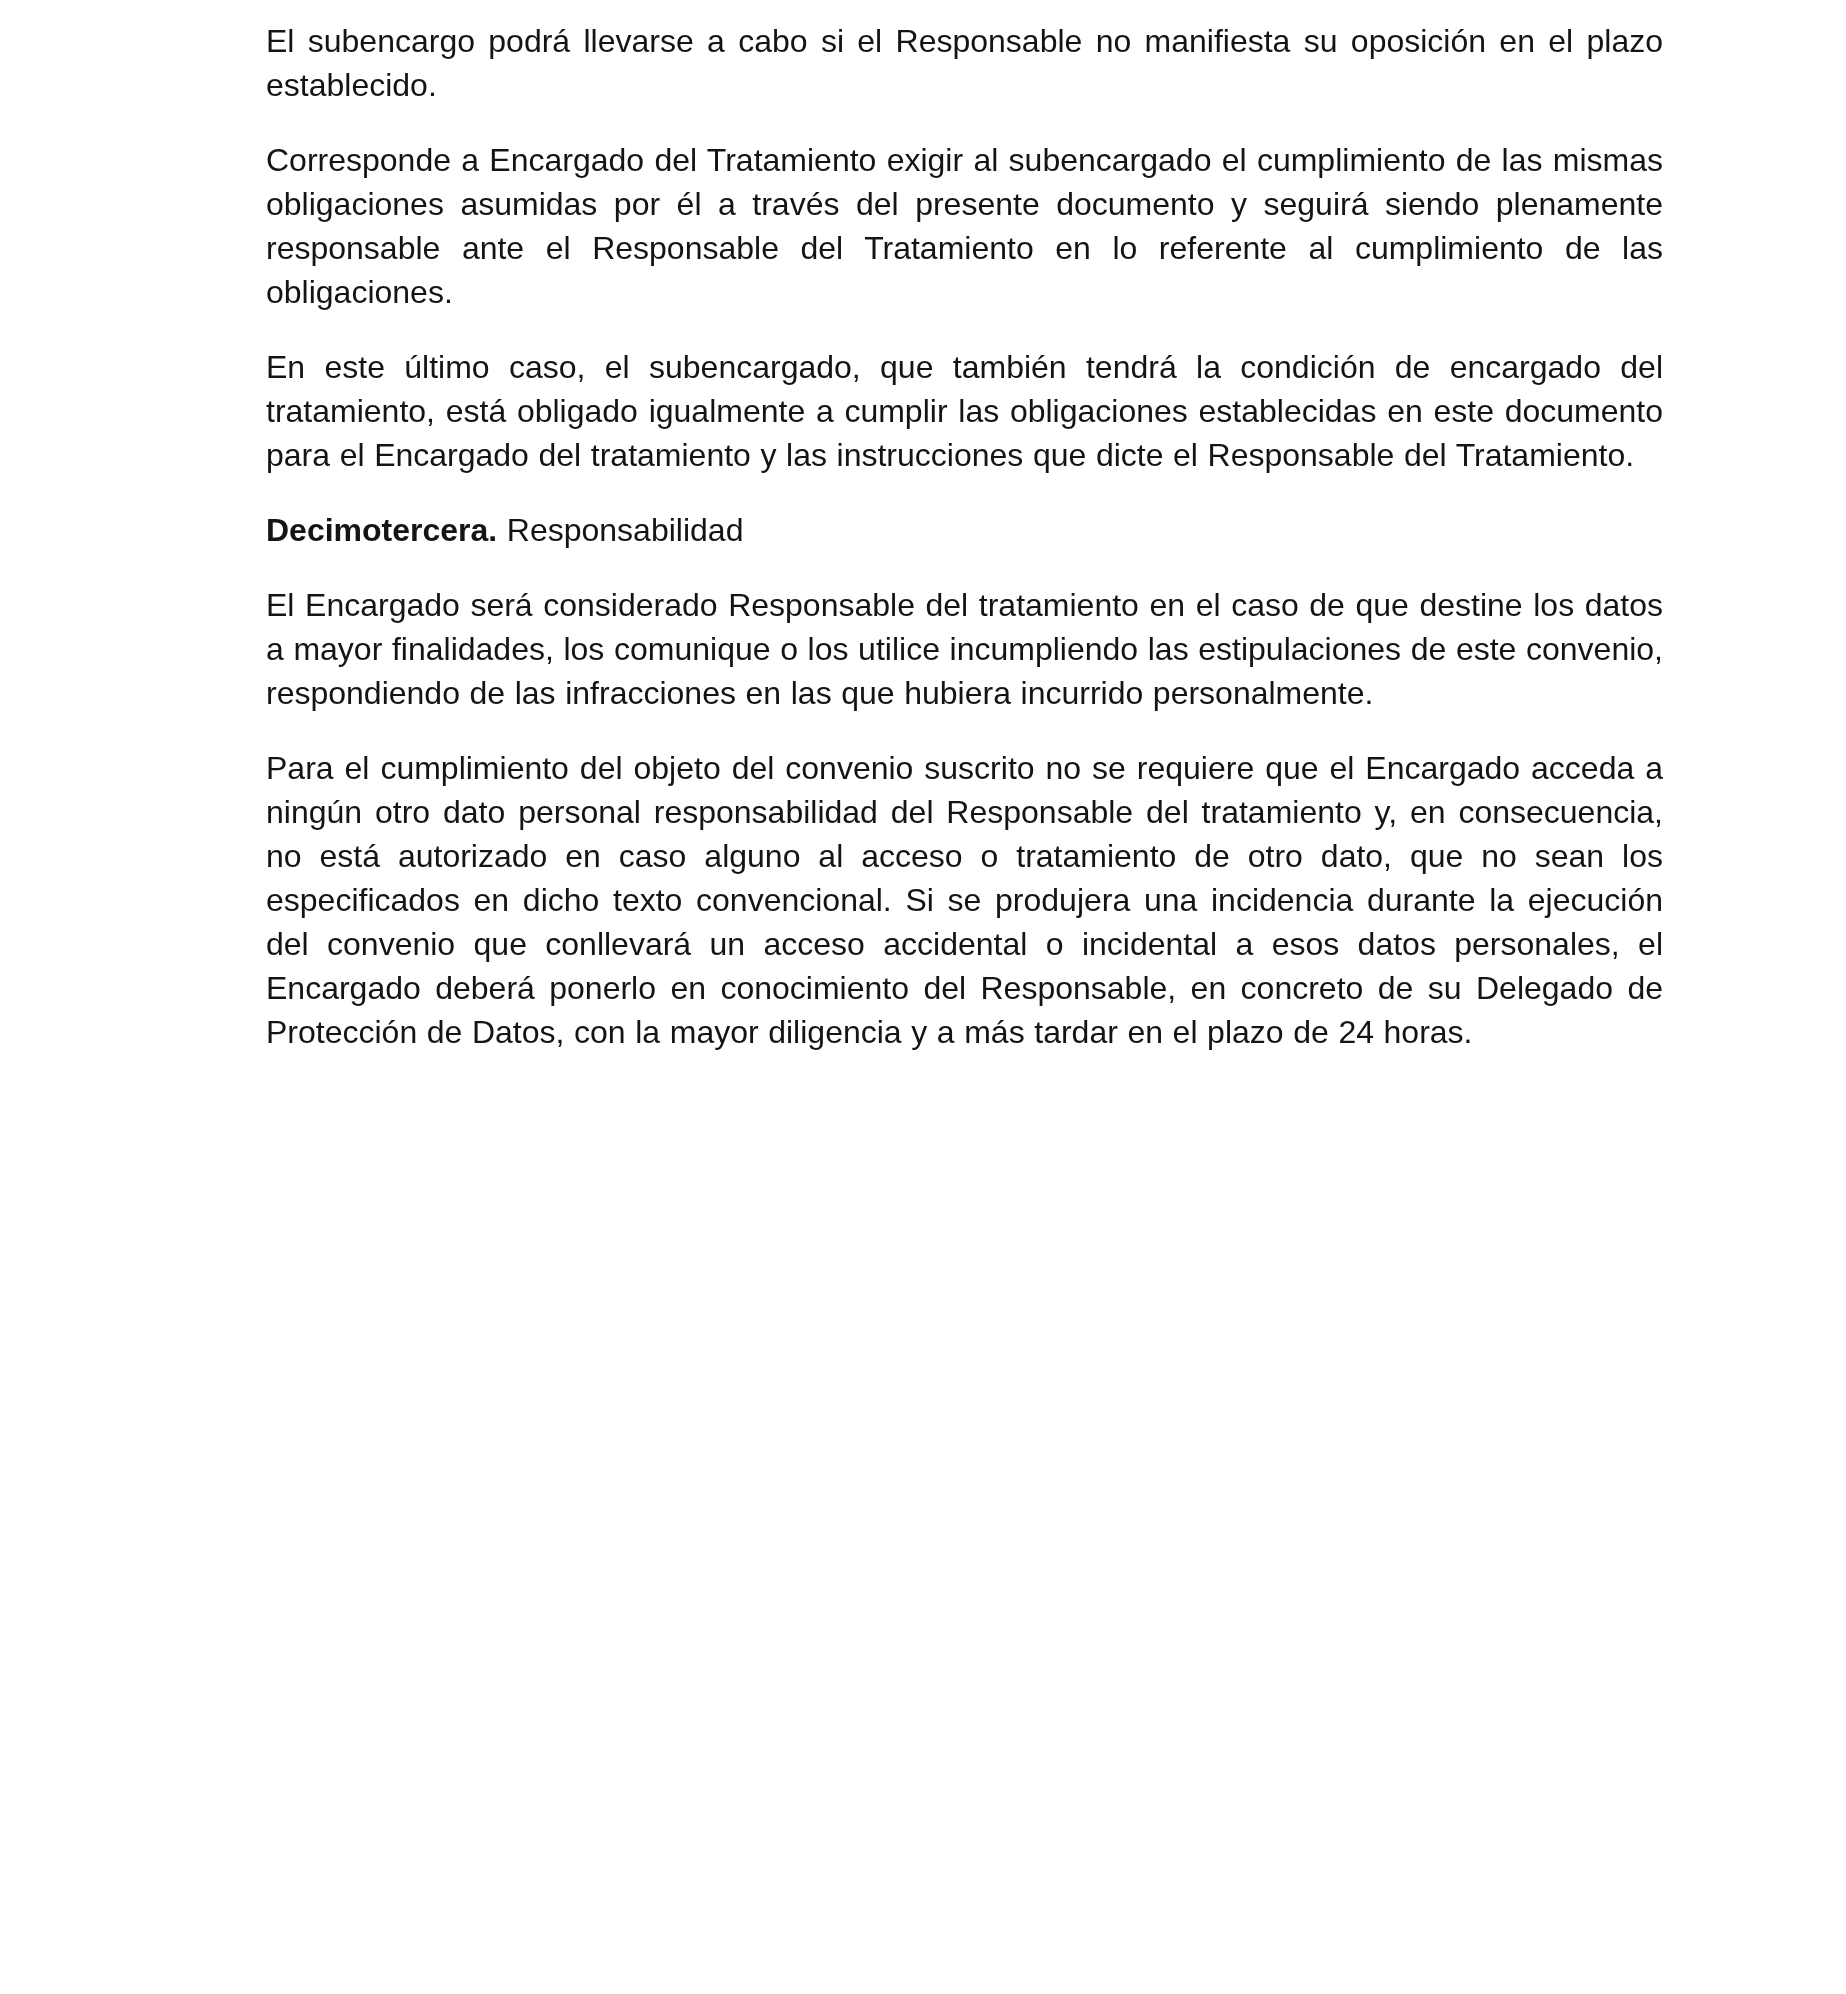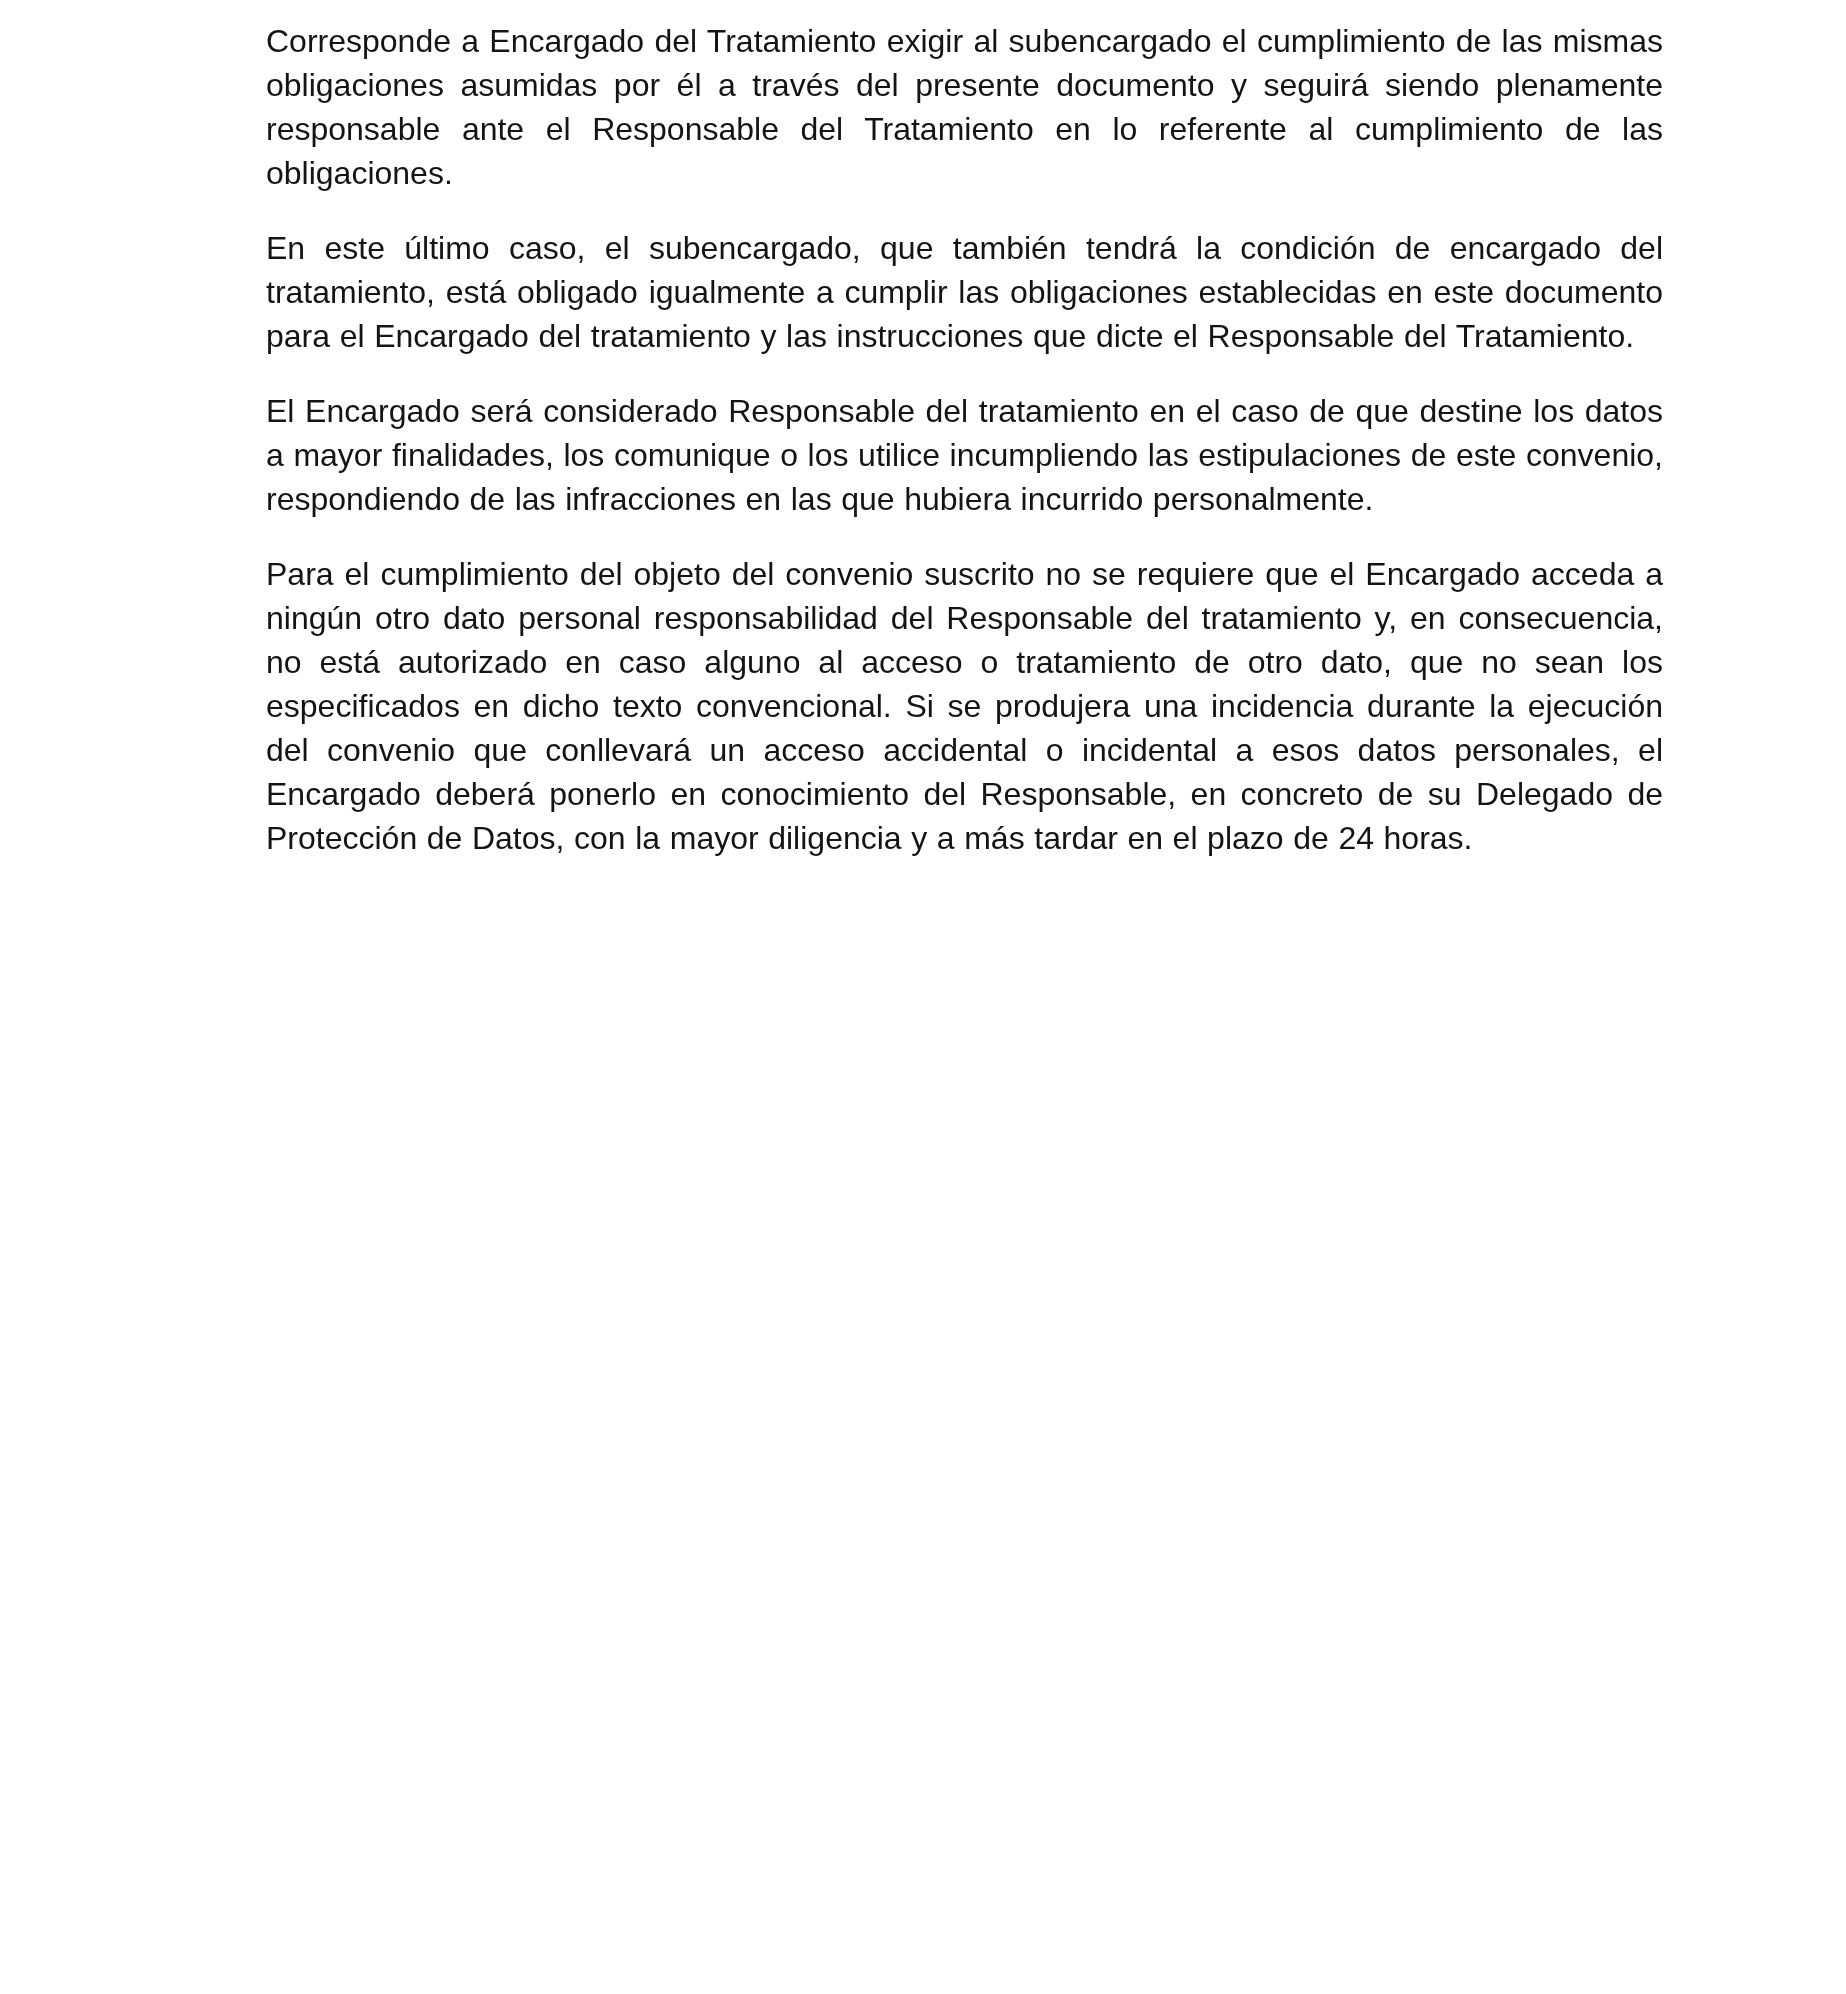--- a/index.html
+++ b/index.html
@@ -35,26 +35,30 @@
   }
   .para.heading strong {
     font-weight: 700;
   }
 </style>
 </head>
 <body>
 
 <div class="page">
 
+  <p class="para">El subencargo podrá llevarse a cabo si el Responsable no manifiesta su oposición en el plazo establecido.</p>
 
   <p class="para">Corresponde a Encargado del Tratamiento exigir al subencargado el cumplimiento de las mismas obligaciones asumidas por él a través del presente documento y seguirá siendo plenamente responsable ante el Responsable del Tratamiento en lo referente al cumplimiento de las obligaciones.</p>
 
   <p class="para">En este último caso, el subencargado, que también tendrá la condición de encargado del tratamiento, está obligado igualmente a cumplir las obligaciones establecidas en este documento para el Encargado del tratamiento y las instrucciones que dicte el Responsable del Tratamiento.</p>
 
 
+  <p class="para heading">
+    <strong>Decimotercera.</strong><span> Responsabilidad</span>
+  </p>
 
   <p class="para">El Encargado será considerado Responsable del tratamiento en el caso de que destine los datos a mayor finalidades, los comunique o los utilice incumpliendo las estipulaciones de este convenio, respondiendo de las infracciones en las que hubiera incurrido personalmente.</p>
 
   <p class="para">Para el cumplimiento del objeto del convenio suscrito no se requiere que el Encargado acceda a ningún otro dato personal responsabilidad del Responsable del tratamiento y, en consecuencia, no está autorizado en caso alguno al acceso o tratamiento de otro dato, que no sean los especificados en dicho texto convencional. Si se produjera una incidencia durante la ejecución del convenio que conllevará un acceso accidental o incidental a esos datos personales, el Encargado deberá ponerlo en conocimiento del Responsable, en concreto de su Delegado de Protección de Datos, con la mayor diligencia y a más tardar en el plazo de 24 horas.</p>
 
 
 </div>
 
 
 </body></html>

